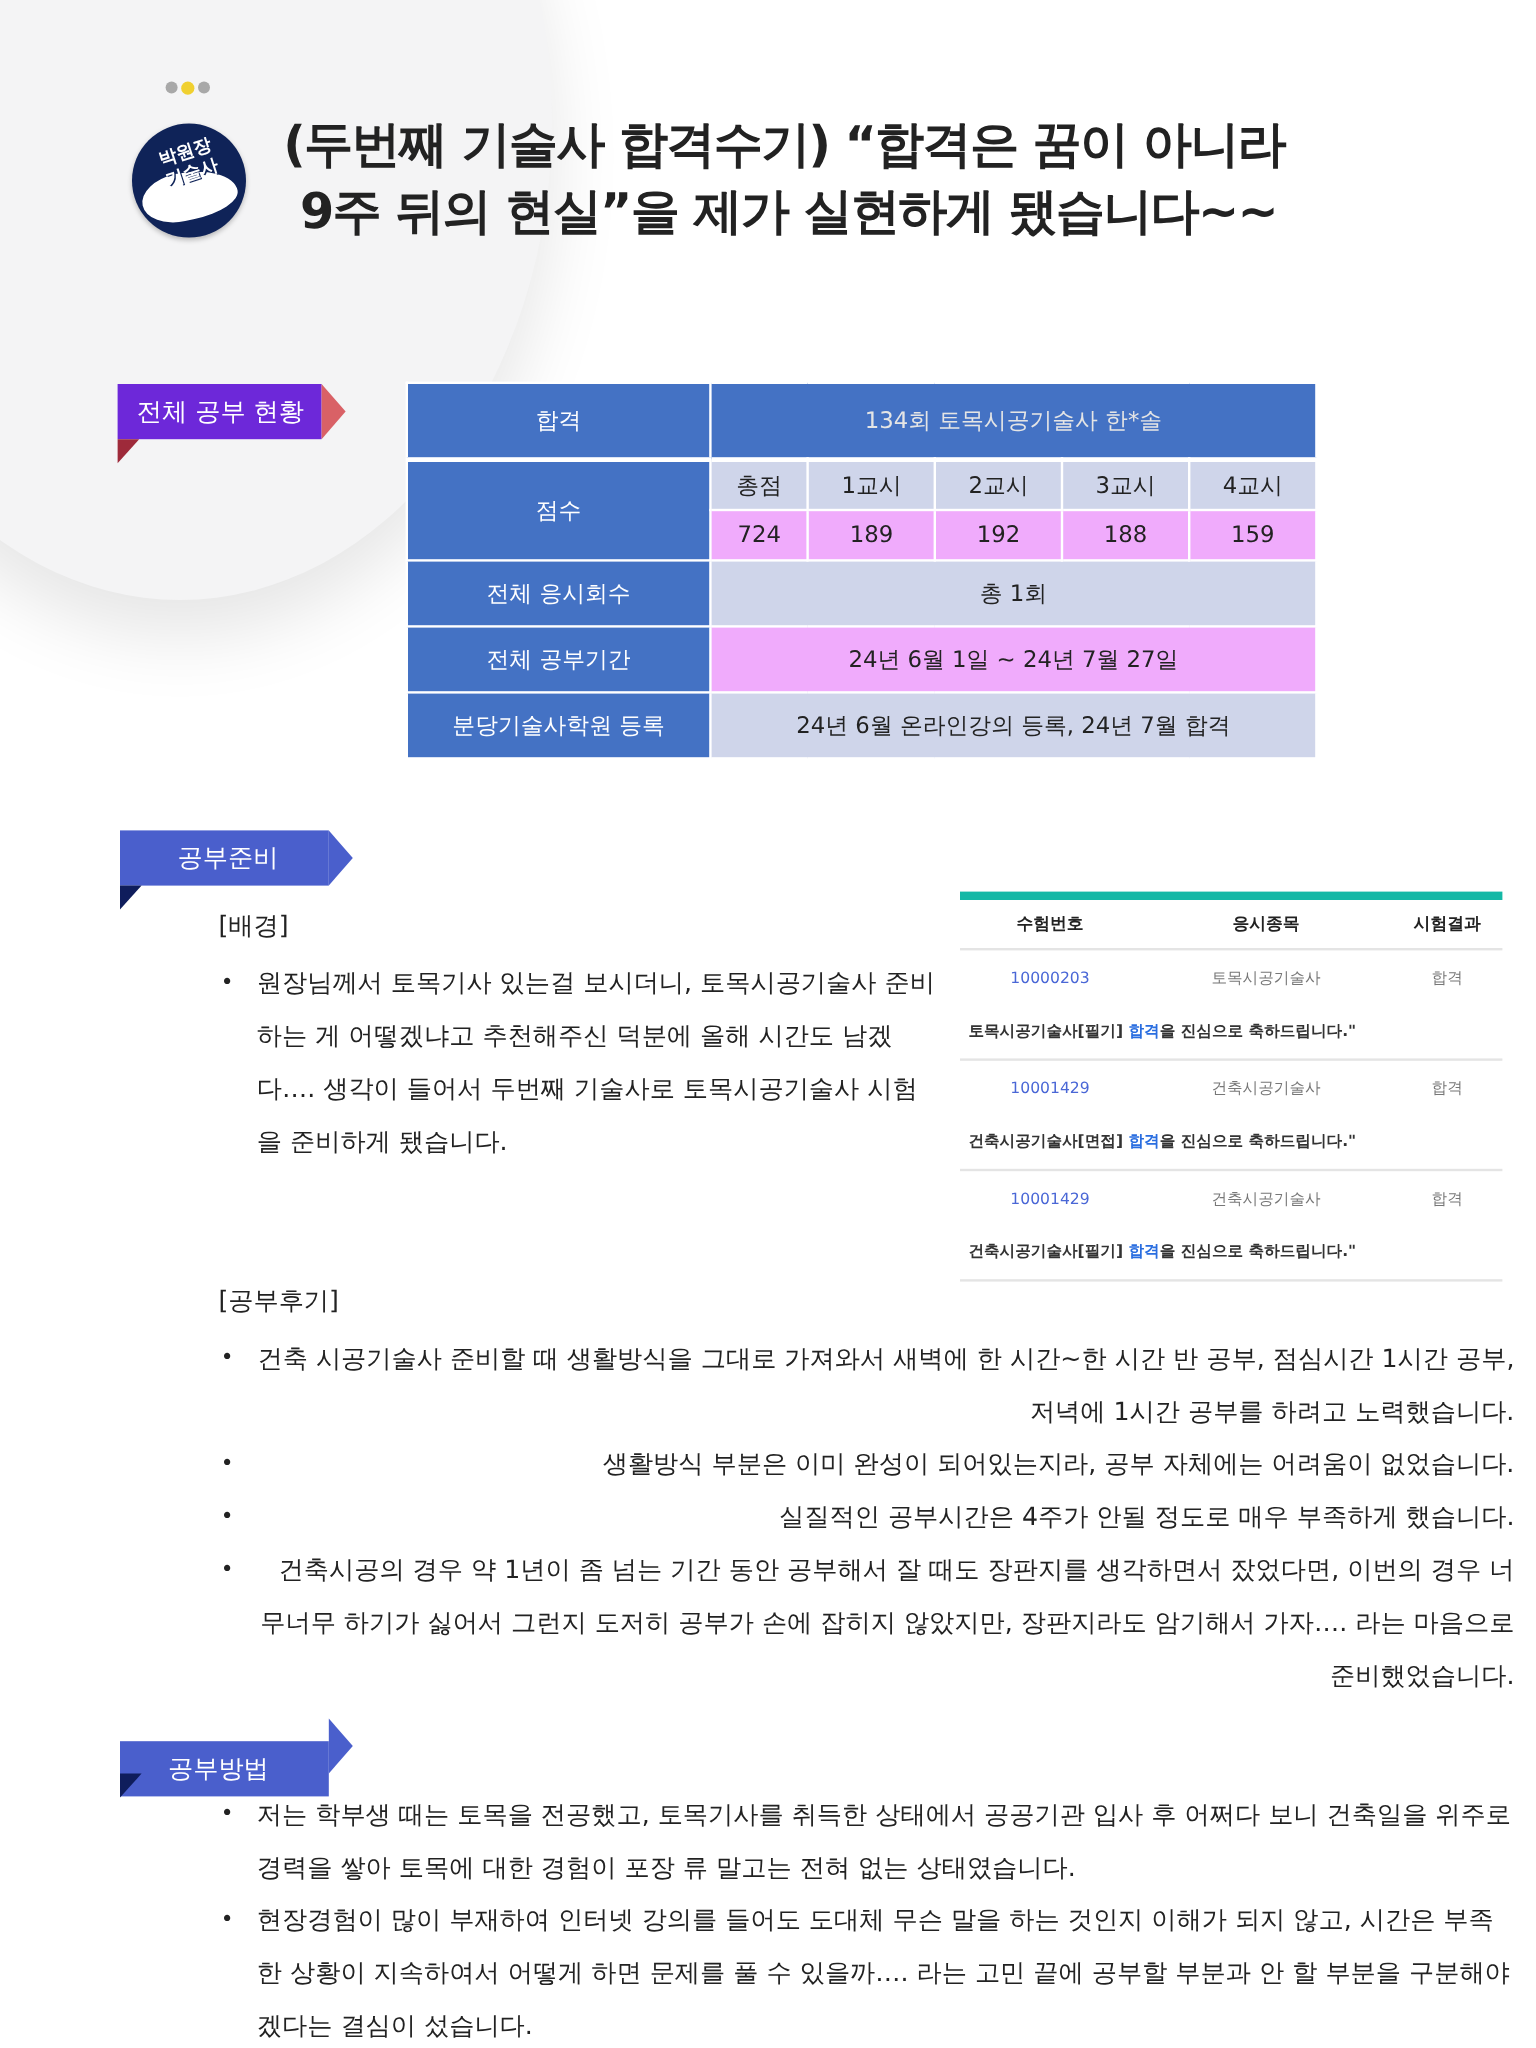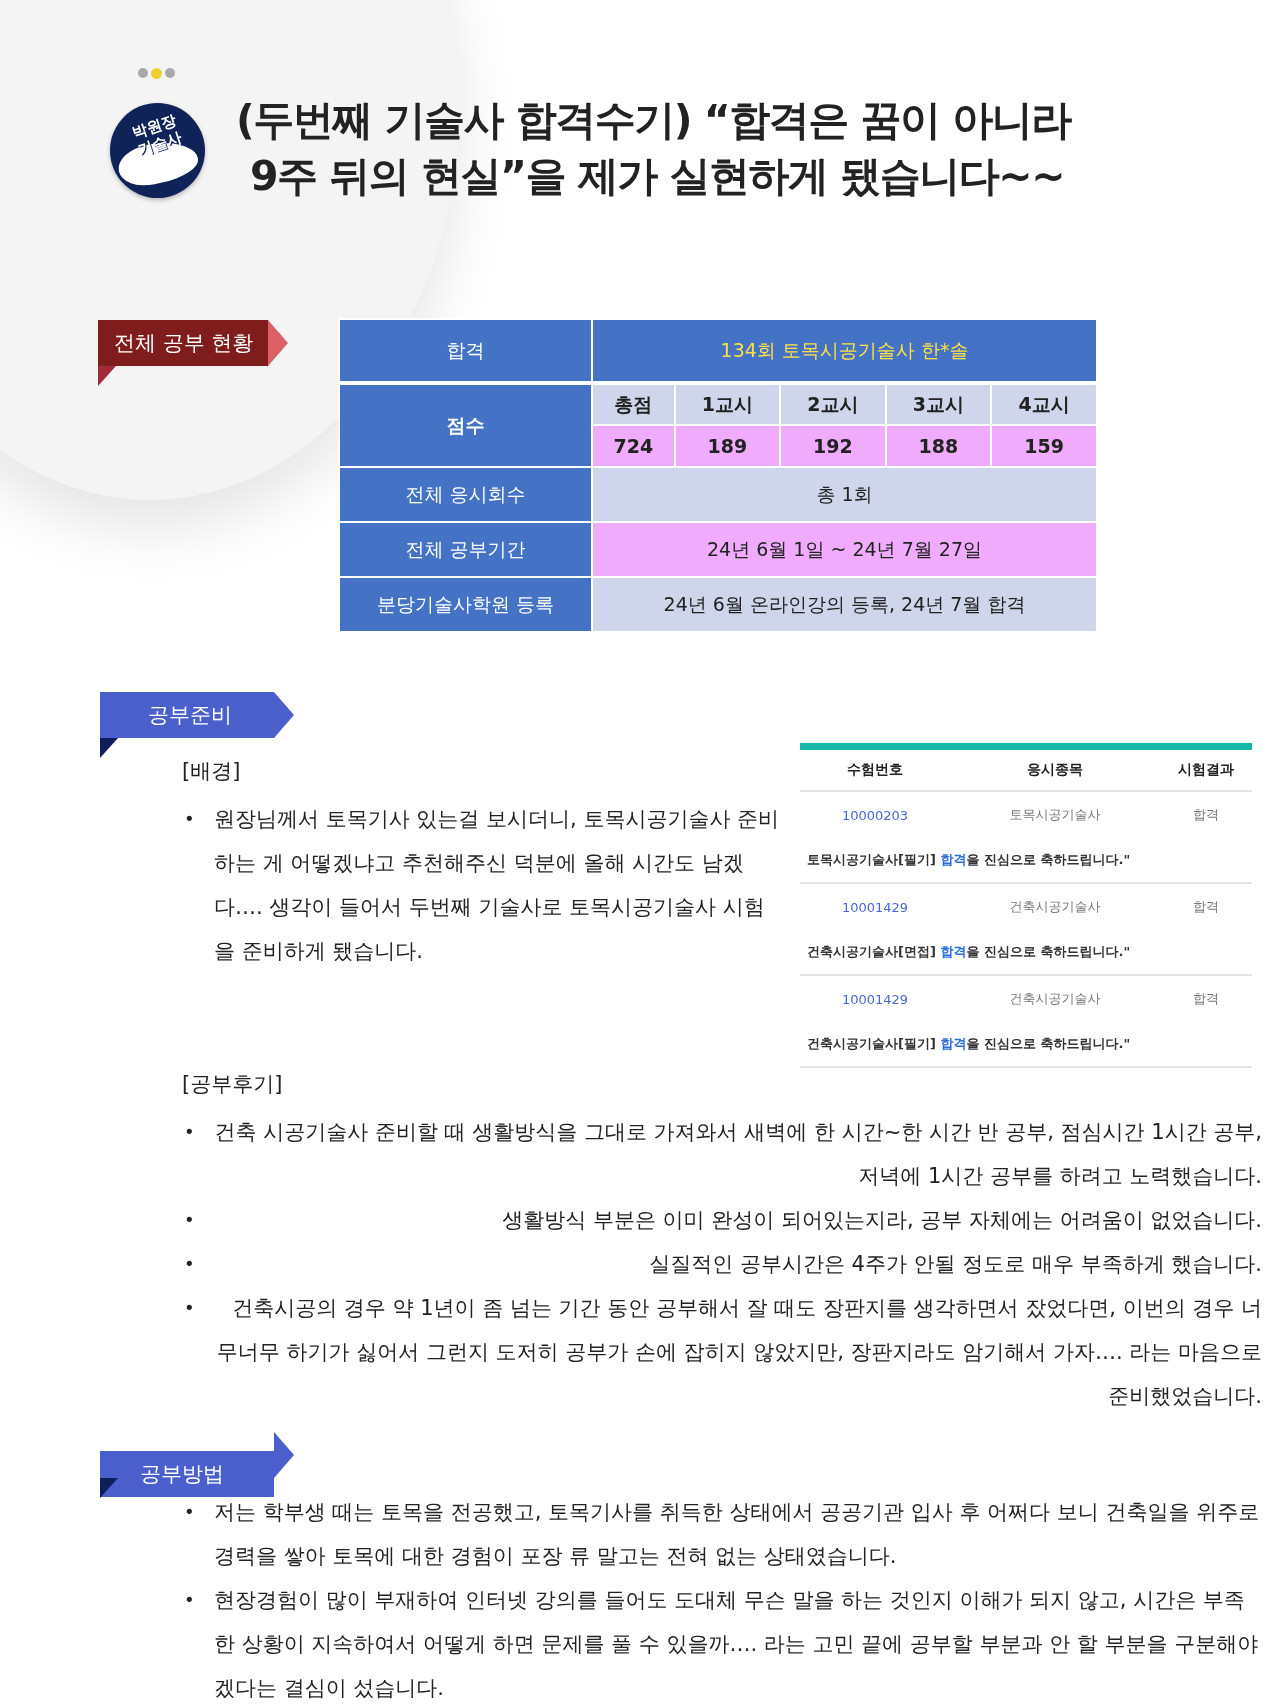--- a/index.html
+++ b/index.html
@@ -40,38 +40,38 @@
   .title .line2 { padding-left: 14px; display: block; }
 
   .ribbon { position: absolute; height: 46px; }
   .ribbon .body {
     position: absolute; left: 0; top: 0; height: 46px; color: #fff; font-size: 21px;
     line-height: 46px; padding-left: 16px;
   }
   .ribbon .arrow { position: absolute; top: 0; width: 0; height: 0; border-top: 23px solid transparent; border-bottom: 23px solid transparent; }
   .ribbon .fold { position: absolute; left: 0; top: 46px; width: 0; height: 0; border-top: 20px solid; border-left: 0 solid transparent; border-right: 18px solid transparent; }
 
-  .ribbon.red .body { background: #7f1d1d; }
+  .ribbon.red .body { background: #6d28d9; }
   .ribbon.red .arrow { border-left: 20px solid #d96166; }
   .ribbon.red .fold { border-top-color: #9e2a3a; }
   .ribbon.blue .body { background: #4a5fcc; }
   .ribbon.blue .arrow { border-left: 20px solid #4a5fcc; }
   .ribbon.blue .fold { border-top-color: #0f1d5c; }
 
   table.summary {
     position: absolute; left: 338px; top: 318px; width: 760px; border-collapse: collapse;
     font-size: 19px; color: #222;
   }
   table.summary td { text-align: center; border: 2px solid #fff; }
   table.summary td.head { background: #4472c4; color: #fff; width: 253px; }
-  table.summary td.headwide { background: #4472c4; color: #fde047; }
+  table.summary td.headwide { background: #4472c4; color: #e5e5e5; }
   table.summary tr.r-title td { height: 64px; border-bottom: 4px solid #fff; }
   table.summary td.light { background: #cfd5ea; }
   table.summary td.lighter { background: #f0abfc; }
-  table.summary tr.r-sub td { height: 42px; font-weight: bold; }
+  table.summary tr.r-sub td { height: 42px; }
   table.summary tr.r-row td { height: 55px; }
 
   .result-card {
     position: absolute; left: 800px; top: 743px; width: 452px;
     border-top: 7px solid #14b8a6; font-family: "DejaVu Sans", sans-serif;
   }
   .rc-head { display: flex; height: 42px; align-items: center; font-weight: bold; font-size: 14px; color: #222; border-bottom: 2px solid #e4e4e4; }
   .rc-head span, .rc-row span { text-align: center; }
   .c1 { width: 150px; }
   .c2 { width: 210px; }

